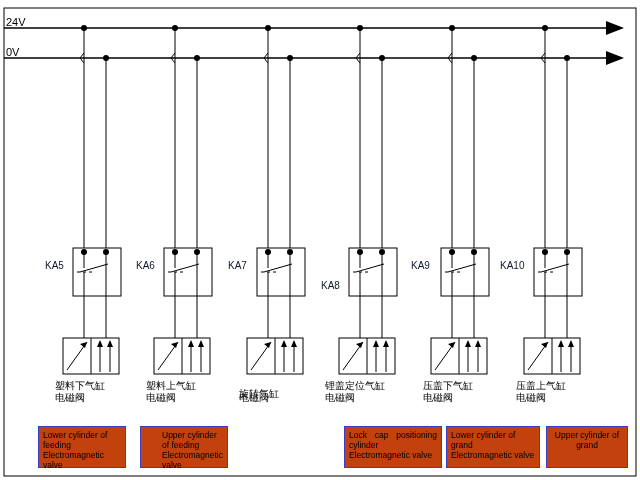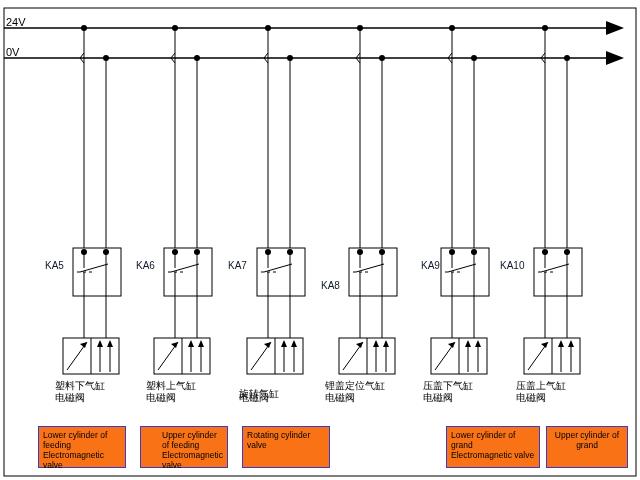--- a/index.html
+++ b/index.html
@@ -42,21 +42,21 @@
     line-height: 12px;
     color: #000;
     text-align: left;
     font-family: "DejaVu Sans", sans-serif;
     white-space: nowrap;
   }
   .legend-box {
     position: absolute;
     box-sizing: border-box;
     border: 1px solid #3b3bc4;
-    background: #f97316;
+    background: #c2410c;
     font-size: 8.5px;
     line-height: 10px;
     color: #000;
     padding: 3px 4px 0 4px;
     font-family: "Liberation Sans", sans-serif;
   }
   .legend-box.justify {
     text-align: justify;
     text-align-last: left;
   }
@@ -245,21 +245,21 @@
     </g>
   </svg>
 
   <div class="rail-label" style="left:6px; top:16px;">24V</div>
   <div class="rail-label" style="left:6px; top:46px;">0V</div>
 
   <div class="relay-label" style="left:45px; top:260px;">KA5</div>
   <div class="relay-label" style="left:136px; top:260px;">KA6</div>
   <div class="relay-label" style="left:228px; top:260px;">KA7</div>
   <div class="relay-label" style="left:321px; top:260px;margin-top:20px;">KA8</div>
-  <div class="relay-label" style="left:421px; top:260px;">KA9</div>
+  <div class="relay-label" style="left:411px; top:260px;">KA9</div>
   <div class="relay-label" style="left:500px; top:260px;">KA10</div>
 
   <div class="cn-label" style="left:55px; top:380px; width:72px;">塑料下气缸</div>
   <div class="cn-label" style="left:55px; top:392px; width:72px;">电磁阀</div>
 
   <div class="cn-label" style="left:146px; top:380px; width:72px;">塑料上气缸</div>
   <div class="cn-label" style="left:146px; top:392px; width:72px;">电磁阀</div>
 
   <div class="cn-label" style="left:239px; top:388px; width:72px;">旋转气缸</div>
   <div class="cn-label" style="left:239px; top:392px; width:72px;">电磁阀</div>
@@ -268,17 +268,17 @@
   <div class="cn-label" style="left:325px; top:392px; width:84px;">电磁阀</div>
 
   <div class="cn-label" style="left:423px; top:380px; width:72px;">压盖下气缸</div>
   <div class="cn-label" style="left:423px; top:392px; width:72px;">电磁阀</div>
 
   <div class="cn-label" style="left:516px; top:380px; width:72px;">压盖上气缸</div>
   <div class="cn-label" style="left:516px; top:392px; width:72px;">电磁阀</div>
 
   <div class="legend-box" style="left:38px; top:426px; width:88px; height:42px;">Lower cylinder of feeding Electromagnetic valve</div>
   <div class="legend-box" style="left:140px; top:426px; width:88px; height:42px;padding-left:21px;">Upper cylinder of feeding Electromagnetic valve</div>
-  <div class="legend-box" style="left:242px; top:426px; width:88px; height:42px;">Rotating cylinder valve</div>
+  <div class="legend-box justify" style="left:344px; top:426px; width:98px; height:42px;">Lock cap positioning cylinder Electromagnetic valve</div>
   <div class="legend-box" style="left:446px; top:426px; width:94px; height:42px;">Lower cylinder of grand Electromagnetic valve</div>
   <div class="legend-box" style="left:546px; top:426px; width:82px; height:42px;text-align:center;">Upper cylinder of grand</div>
 
 </div>
 
 </body></html>

